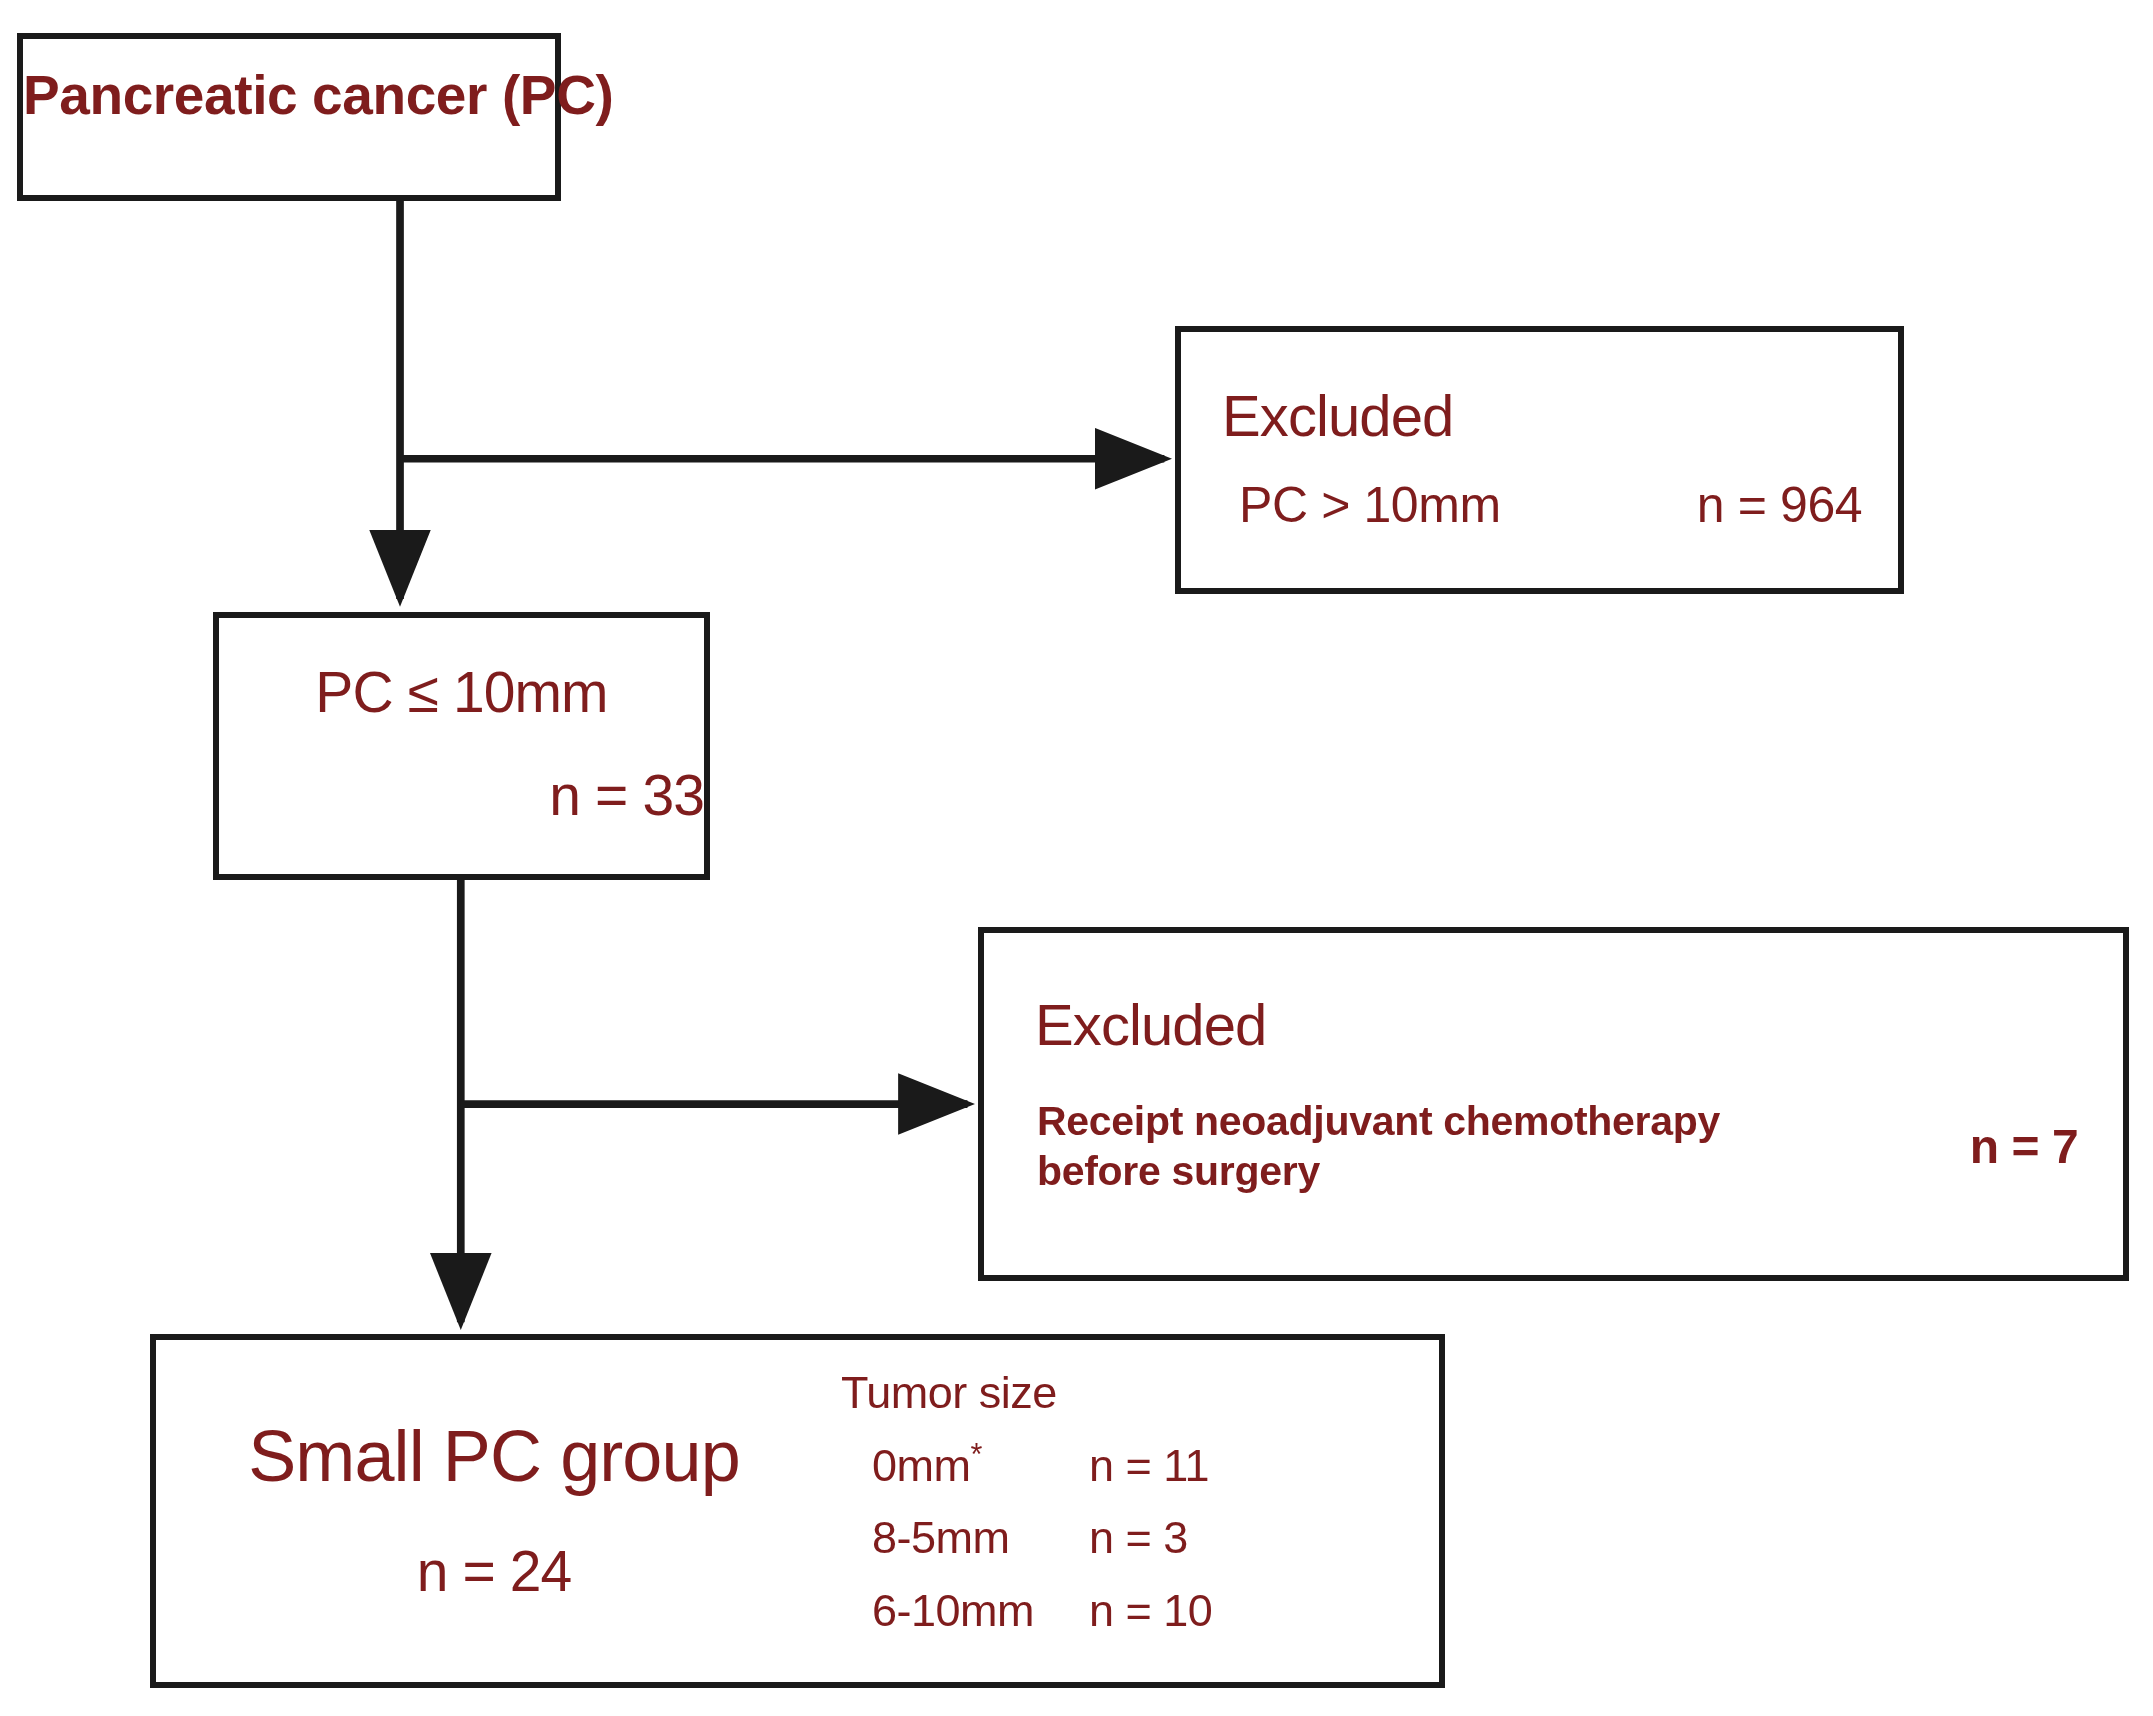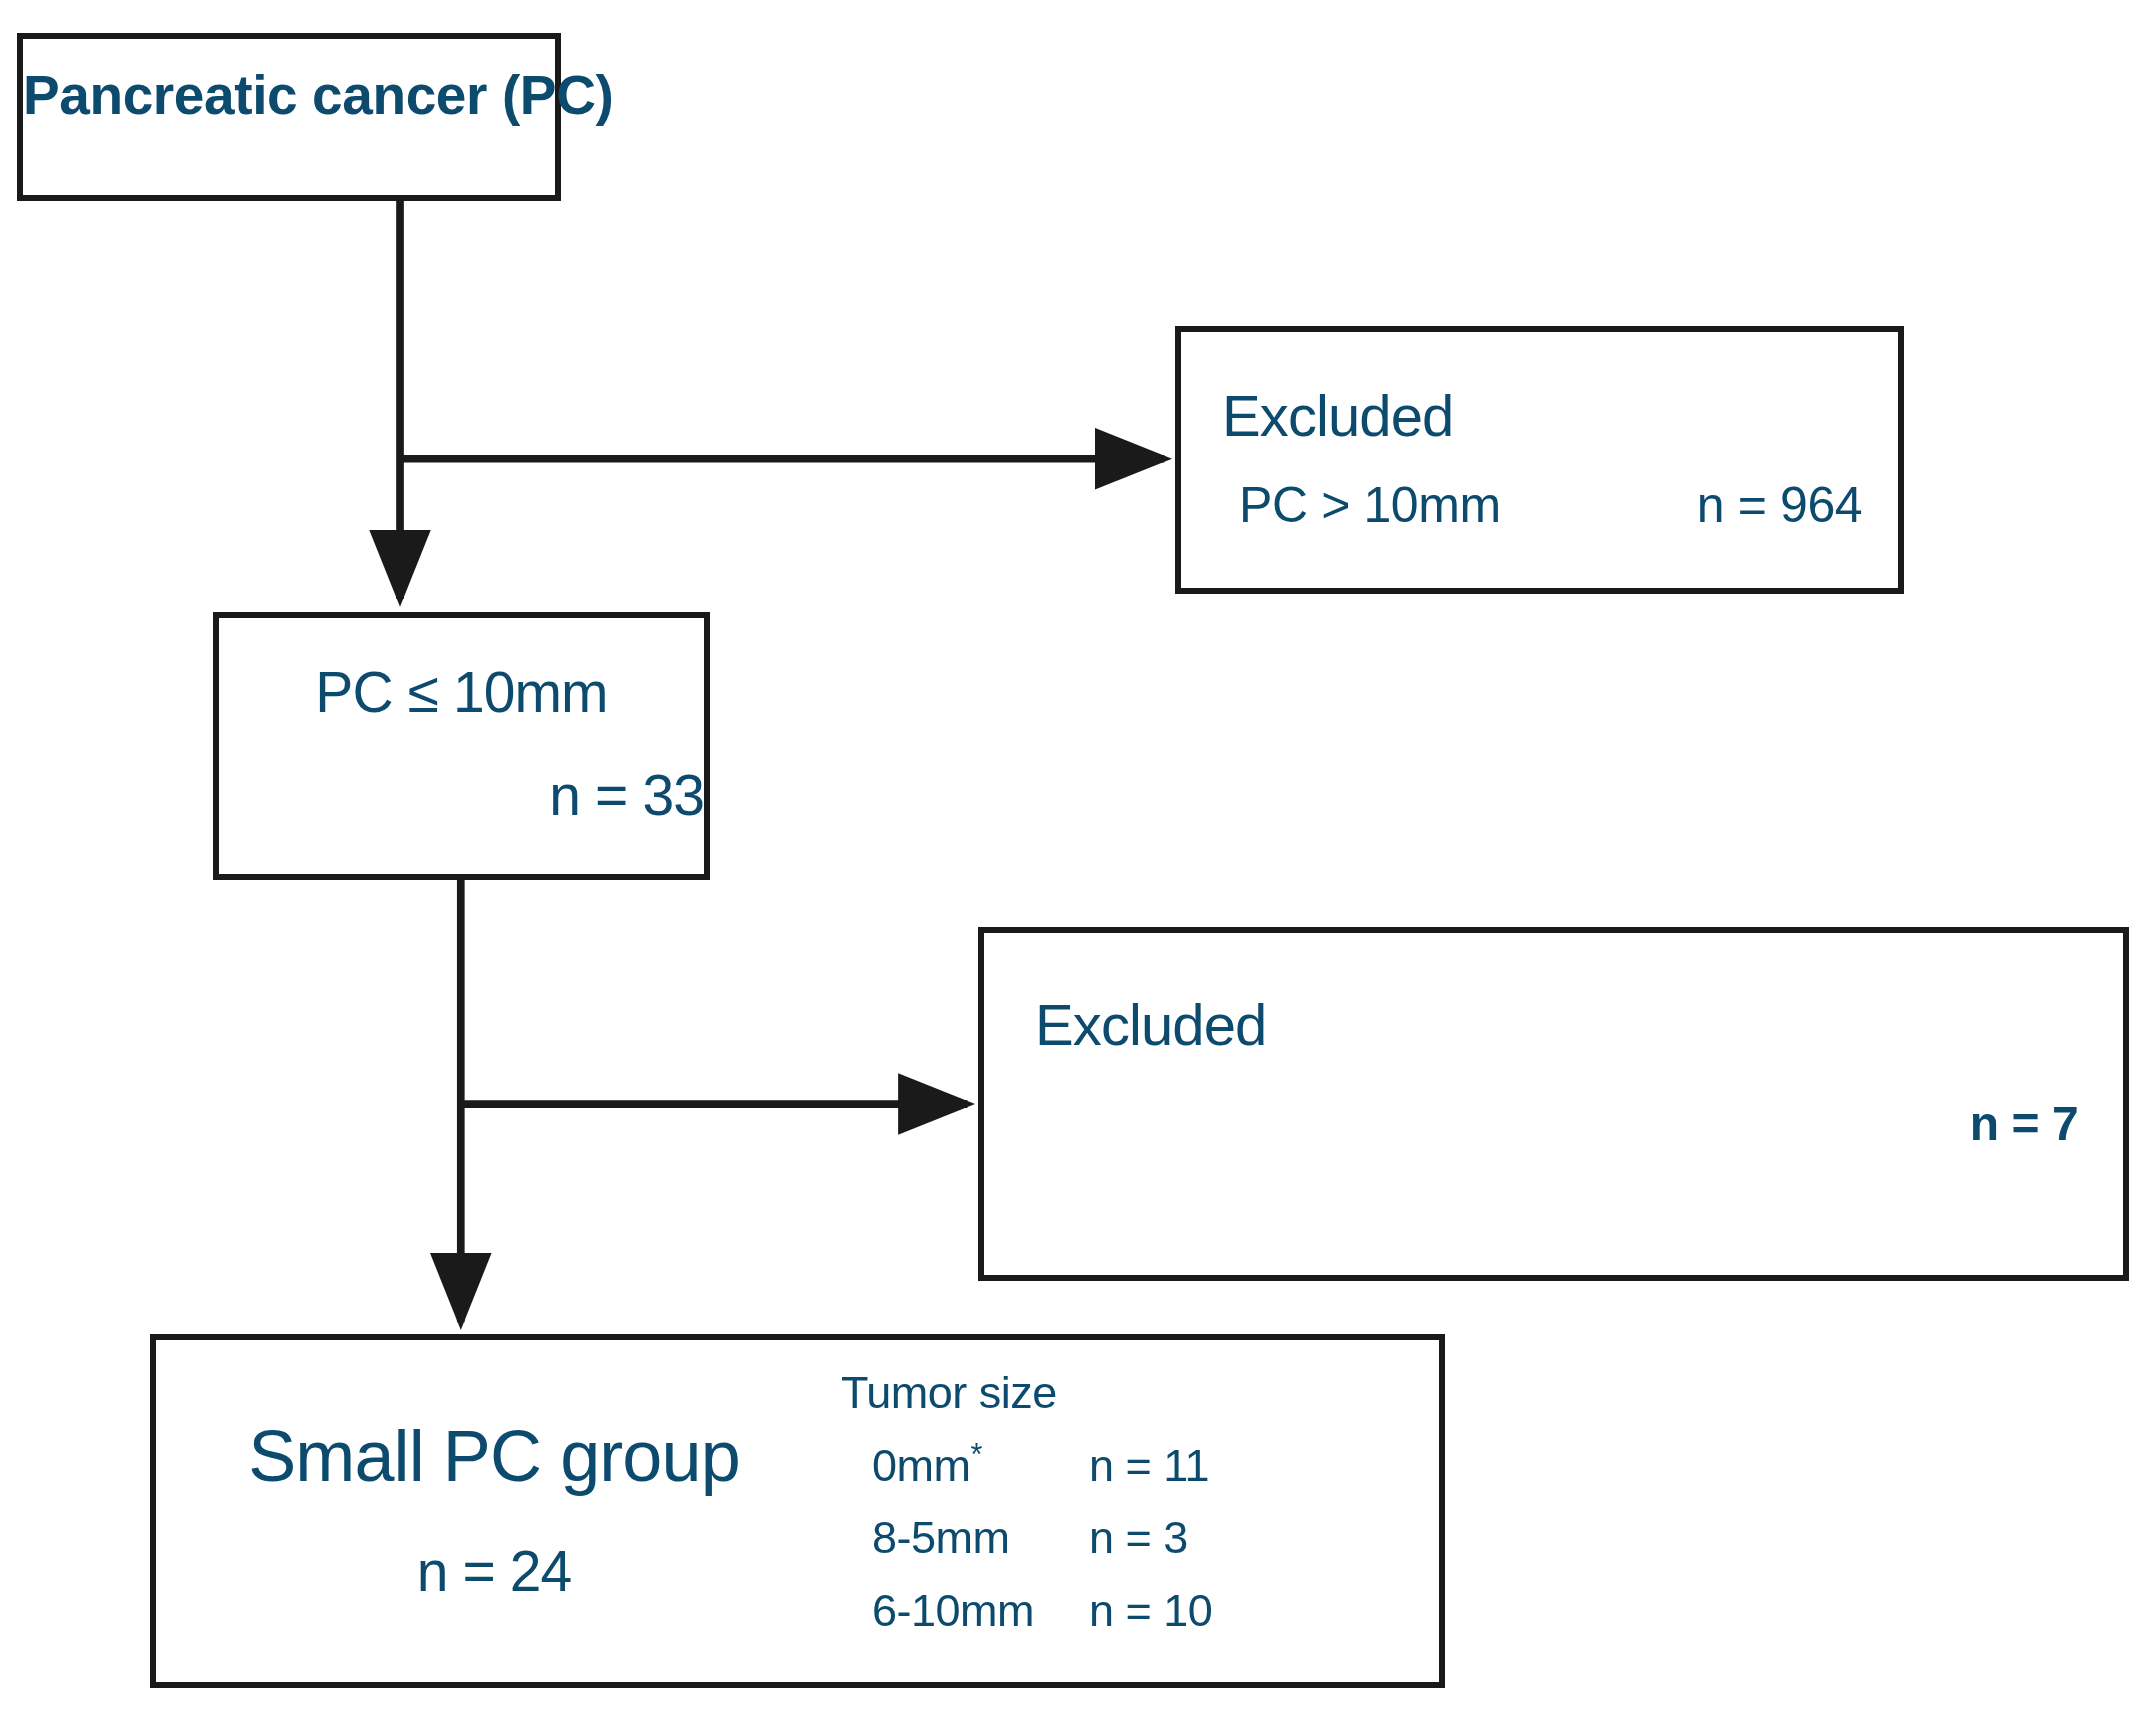--- a/index.html
+++ b/index.html
@@ -7,21 +7,21 @@
     margin: 0;
     padding: 0;
     background: #ffffff;
   }
   #canvas {
     position: relative;
     width: 2154px;
     height: 1716px;
     background: #ffffff;
     font-family: "Liberation Sans", sans-serif;
-    color: #0c4a6e;
+    color: #7f1d1d;
     overflow: hidden;
   }
   .flow-svg {
     position: absolute;
     left: 0;
     top: 0;
     width: 2154px;
     height: 1716px;
     pointer-events: none;
   }
@@ -259,20 +259,21 @@
   </div>
 
   <div class="node" id="node-pc10">
     <div class="line1">PC ≤ 10mm</div>
     <div class="line2">n = 33</div>
   </div>
 
   <div class="node" id="node-excl2">
     <div class="title">Excluded</div>
     <div class="body">
+      <span class="reason">Receipt neoadjuvant chemotherapy before surgery</span>
       <span class="cnt">n = 7</span>
     </div>
   </div>
 
   <div class="node" id="node-small">
     <div class="left-col">
       <div class="l1">Small PC group</div>
       <div class="l2">n = 24</div>
     </div>
     <div class="right-col">

